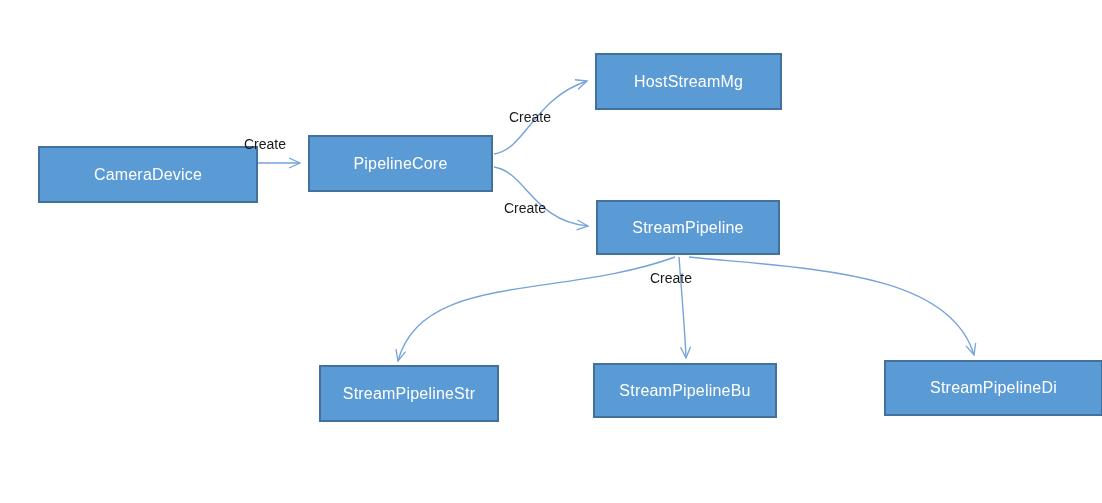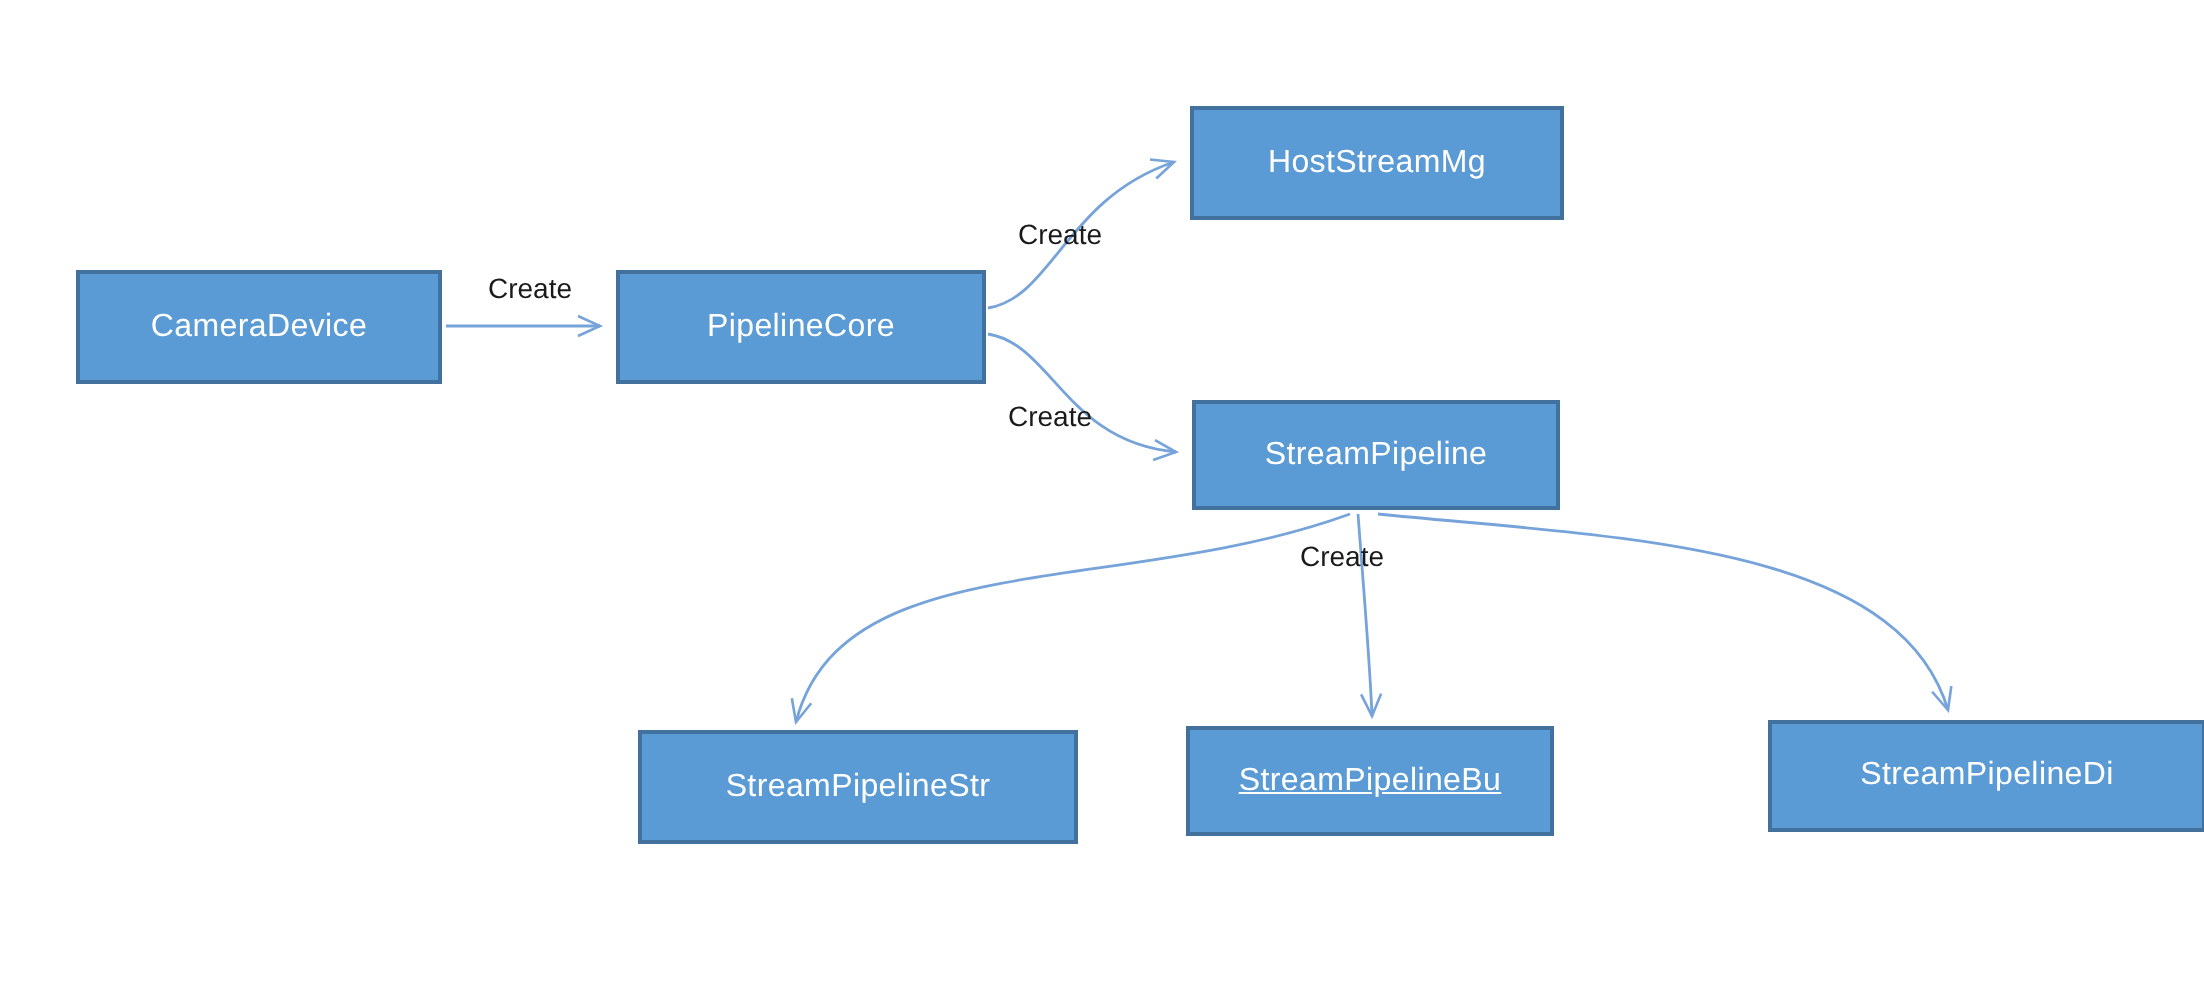--- a/index.html
+++ b/index.html
@@ -68,41 +68,41 @@
       </marker>
     </defs>
     <path class="edge" d="M 223 163 L 300 163" marker-end="url(#openV)"></path>
     <path class="edge" d="M 494 154 C 526 149 533 99 587 81" marker-end="url(#openV)"></path>
     <path class="edge" d="M 494 167 C 526 172 533 221 588 226" marker-end="url(#openV)"></path>
     <path class="edge" d="M 675 257 C 560 299 421 272 398 361" marker-end="url(#openV)"></path>
     <path class="edge" d="M 679 257 C 682 297 685 332 686 358" marker-end="url(#openV)"></path>
     <path class="edge" d="M 689 257 C 808 269 949 271 974 355" marker-end="url(#openV)"></path>
   </svg>
 
-  <div class="node" style="left:38px;  top:135px; width:183px; height:57px;">
+  <div class="node" style="left:38px;  top:146px; width:220px; height:57px;">
     <span>CameraDevice</span>
   </div>
 
   <div class="node" style="left:308px; top:135px; width:185px; height:57px;">
     <span>PipelineCore</span>
   </div>
 
   <div class="node" style="left:595px; top:53px;  width:187px; height:57px;">
     <span>HostStreamMg</span>
   </div>
 
   <div class="node" style="left:596px; top:200px; width:184px; height:55px;">
     <span>StreamPipeline</span>
   </div>
 
-  <div class="node" style="left:319px; top:365px; width:220px; height:57px;">
+  <div class="node" style="left:319px; top:365px; width:180px; height:57px;">
     <span>StreamPipelineStr</span>
   </div>
 
-  <div class="node" style="left:593px; top:363px; width:184px; height:55px;text-decoration:underline;">
+  <div class="node" style="left:593px; top:363px; width:184px; height:55px;">
     <span>StreamPipelineBu</span>
   </div>
 
   <div class="node" style="left:884px; top:360px; width:219px; height:56px;">
     <span>StreamPipelineDi</span>
   </div>
 
   <div class="edge-label" style="left:243px; top:136px; width:44px; text-align:center;">Create</div>
 
   <div class="edge-label" style="left:508px; top:109px; width:44px; text-align:center;">Create</div>

